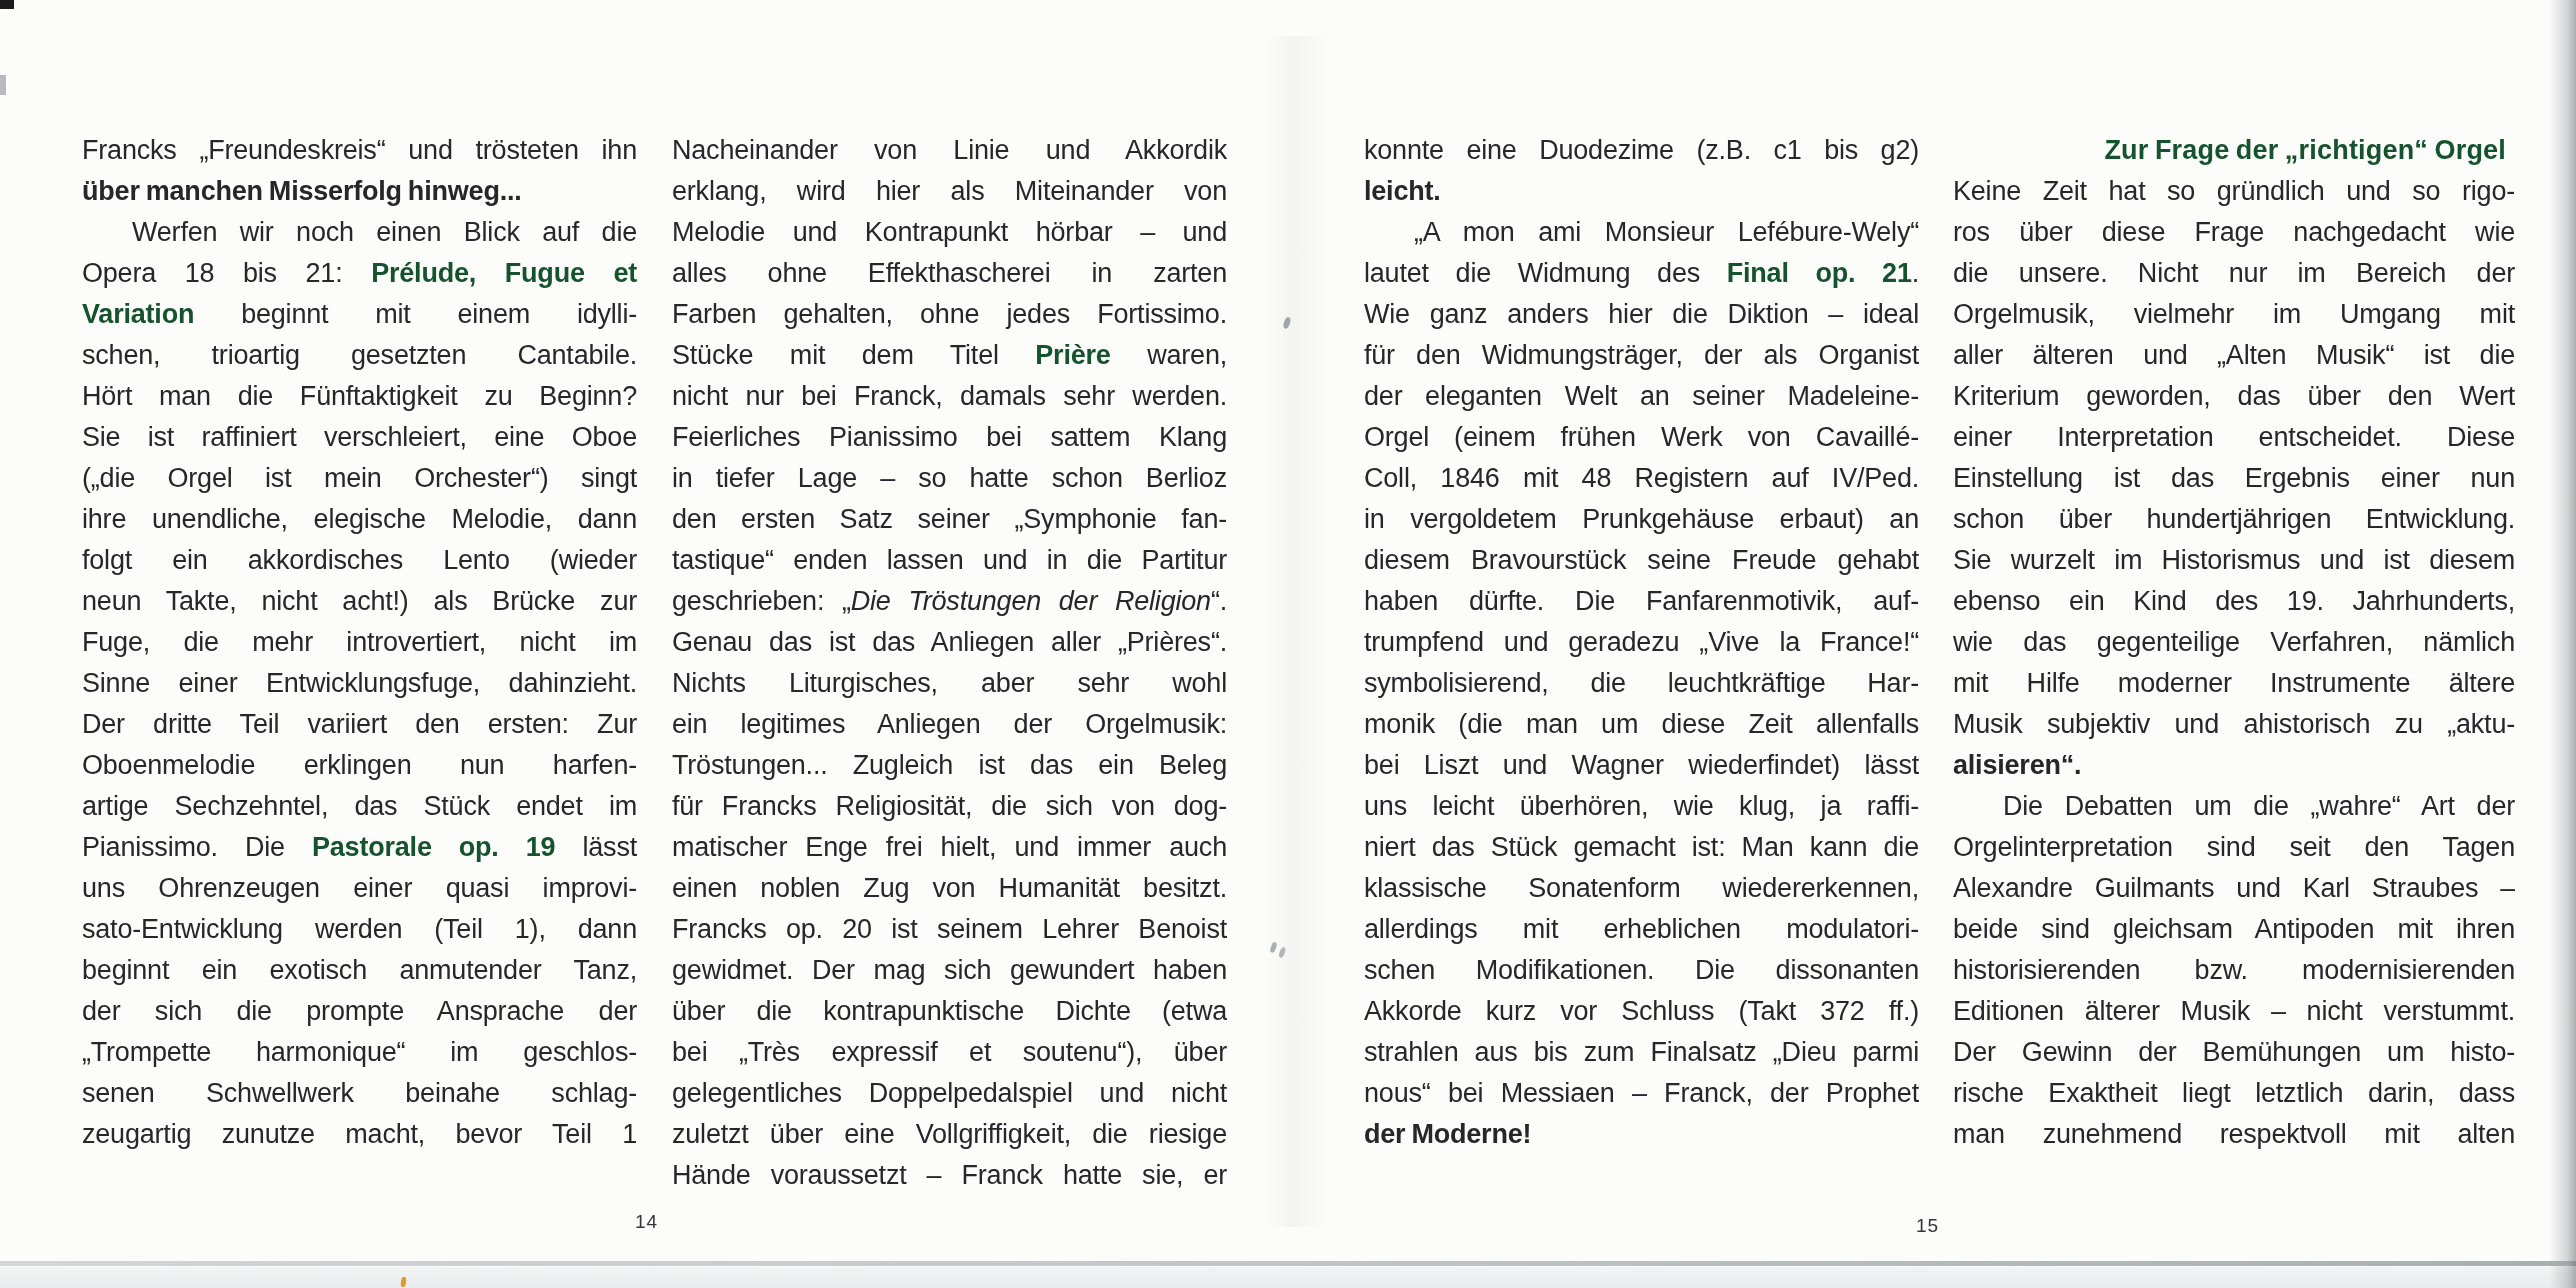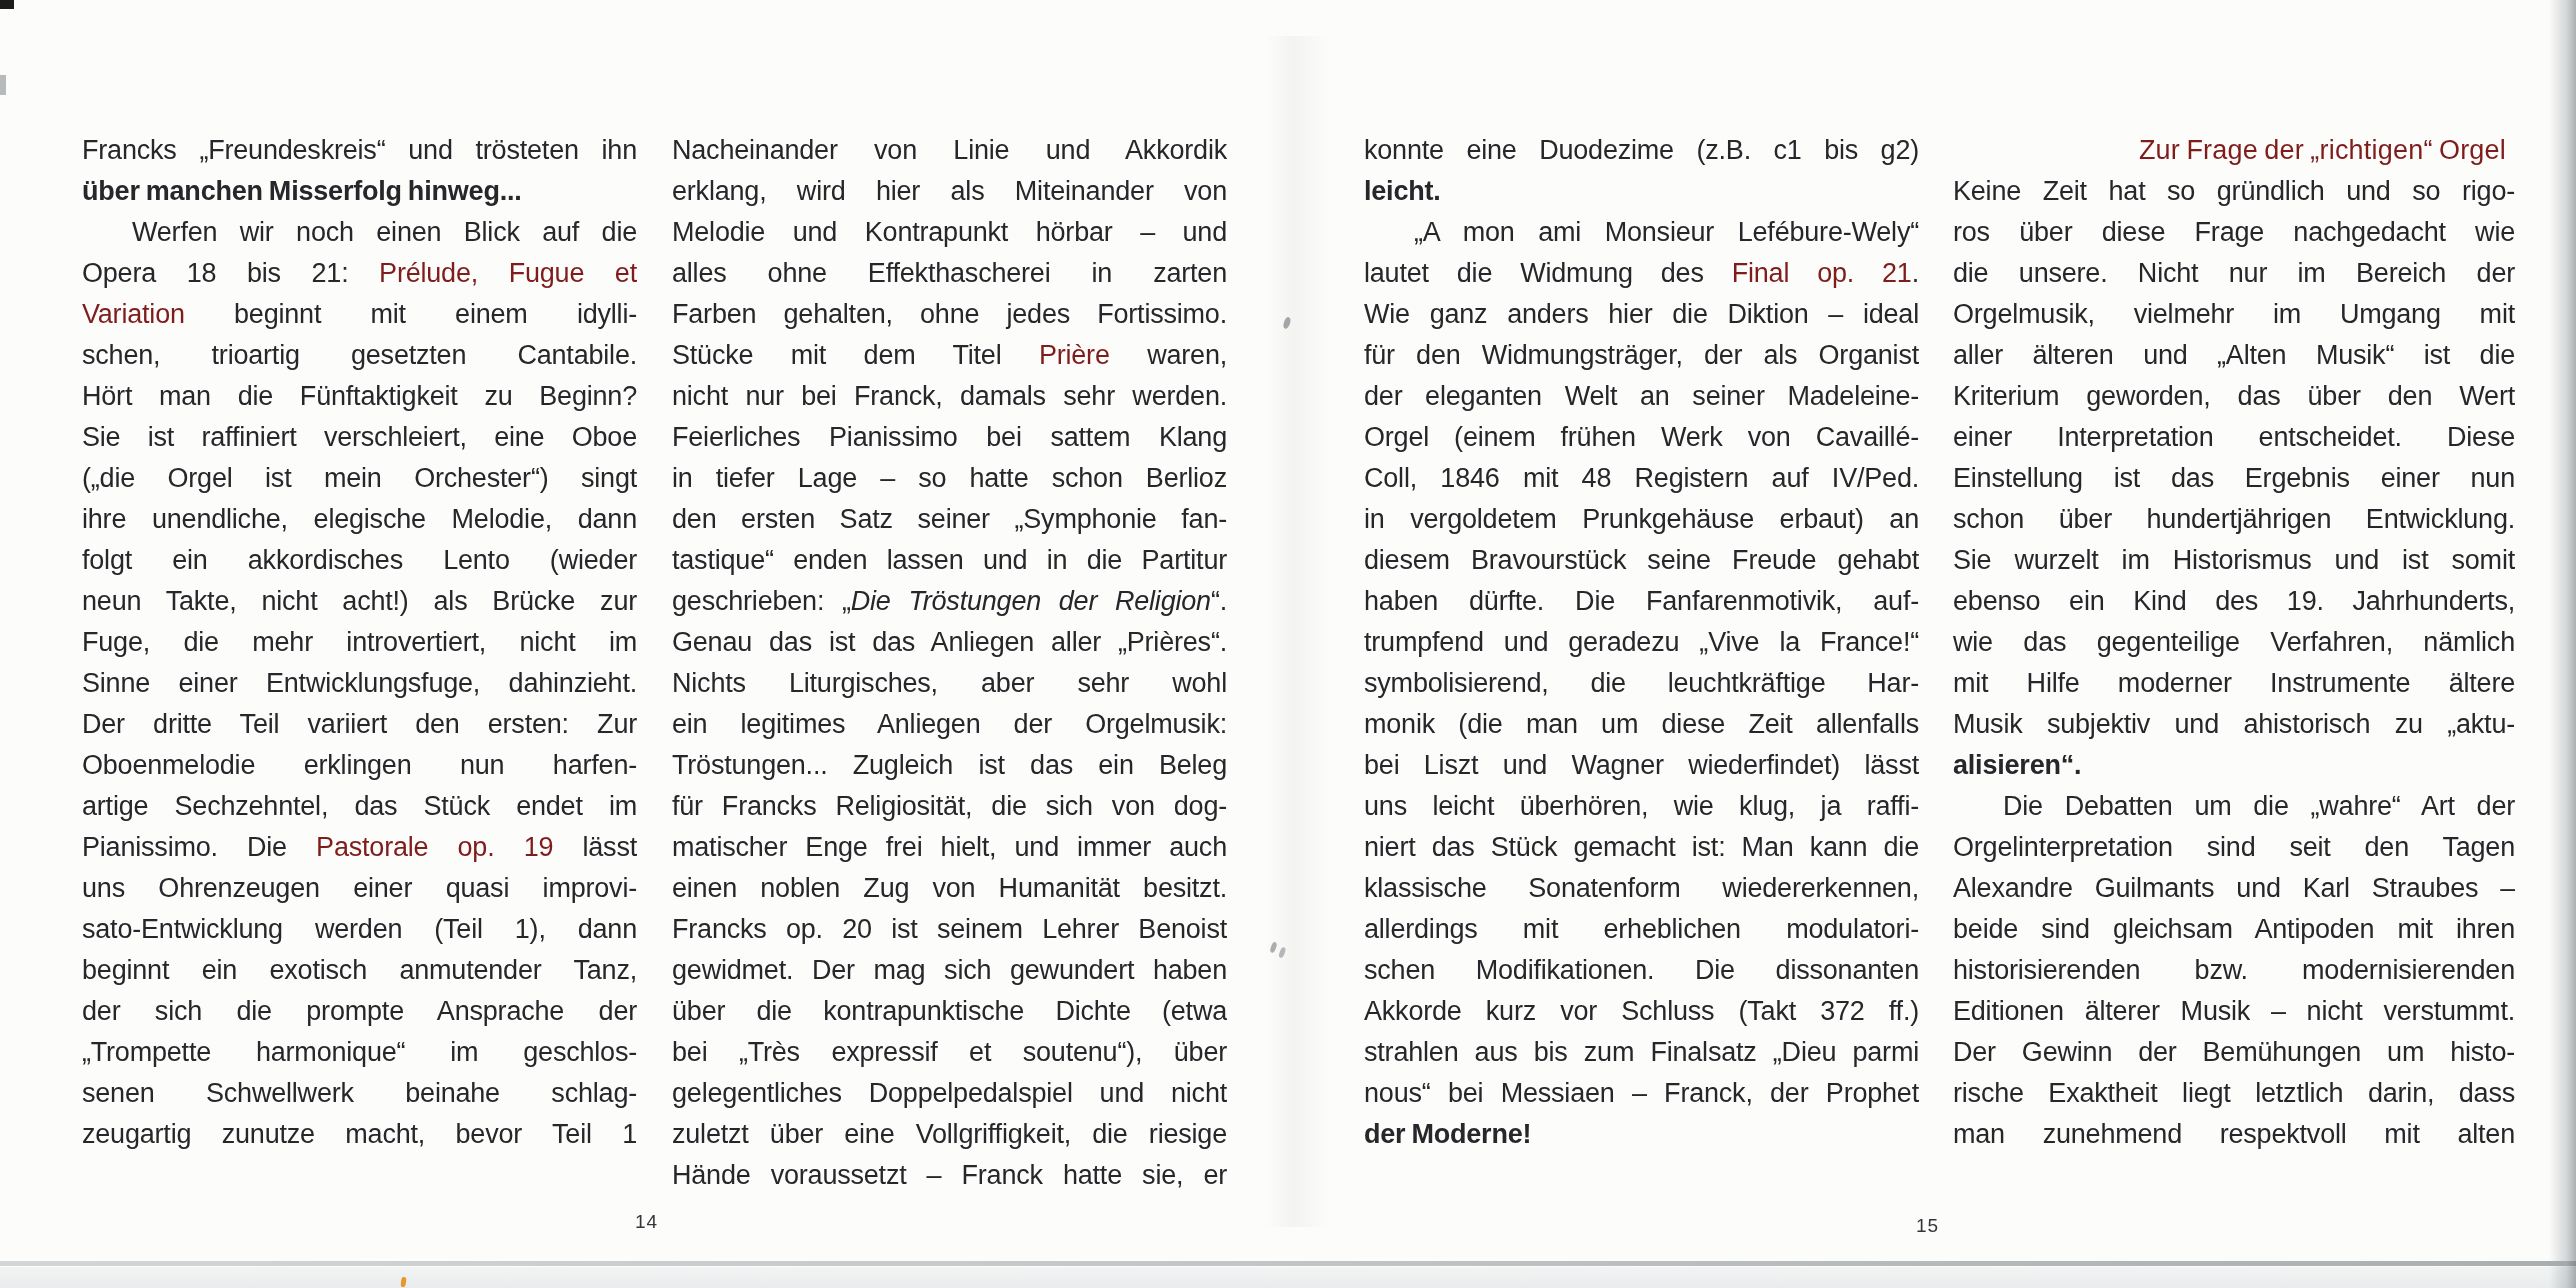--- a/index.html
+++ b/index.html
@@ -18,21 +18,21 @@
   .col-2{left:672px;}
   .col-3{left:1364px;}
   .col-4{left:1953px;width:562px;}
   .line{
     height:41px;overflow:hidden;
     text-align:justify;text-align-last:justify;text-justify:inter-word;
   }
   .line.end{text-align-last:left;font-weight:bold;}
   .line.indent{padding-left:50px;}
   .line.head{text-align-last:right;padding-right:9px;letter-spacing:0.2px;}
-  .b{font-weight:normal;color:#7f1d1d;}
+  .b{font-weight:bold;color:#14532d;}
   .i{font-style:italic;}
   .page-number{
     position:absolute;width:287px;text-align:center;
     font-size:19px;color:#35353b;letter-spacing:0.9px;
   }
   .page-number.p14{left:503px;top:1211px;}
   .page-number.p15{left:1784px;top:1215px;}
   
   .bottom-edge-line{
     position:absolute;left:0;top:1261px;width:2576px;height:5.4px;
@@ -161,21 +161,21 @@
       <div class="line head"><span class="b">Zur Frage der „richtigen“ Orgel</span></div>
       <div class="line"><span>Keine Zeit hat so gründlich und so rigo-</span></div>
       <div class="line"><span>ros über diese Frage nachgedacht wie</span></div>
       <div class="line"><span>die unsere. Nicht nur im Bereich der</span></div>
       <div class="line"><span>Orgelmusik, vielmehr im Umgang mit</span></div>
       <div class="line"><span>aller älteren und „Alten Musik“ ist die</span></div>
       <div class="line"><span>Kriterium geworden, das über den Wert</span></div>
       <div class="line"><span>einer Interpretation entscheidet. Diese</span></div>
       <div class="line"><span>Einstellung ist das Ergebnis einer nun</span></div>
       <div class="line"><span>schon über hundertjährigen Entwicklung.</span></div>
-      <div class="line"><span>Sie wurzelt im Historismus und ist somit</span></div>
+      <div class="line"><span>Sie wurzelt im Historismus und ist diesem</span></div>
       <div class="line"><span>ebenso ein Kind des 19. Jahrhunderts,</span></div>
       <div class="line"><span>wie das gegenteilige Verfahren, nämlich</span></div>
       <div class="line"><span>mit Hilfe moderner Instrumente ältere</span></div>
       <div class="line"><span>Musik subjektiv und ahistorisch zu „aktu-</span></div>
       <div class="line end"><span>alisieren“.</span></div>
       <div class="line indent"><span>Die Debatten um die „wahre“ Art der</span></div>
       <div class="line"><span>Orgelinterpretation sind seit den Tagen</span></div>
       <div class="line"><span>Alexandre Guilmants und Karl Straubes –</span></div>
       <div class="line"><span>beide sind gleichsam Antipoden mit ihren</span></div>
       <div class="line"><span>historisierenden bzw. modernisierenden</span></div>

